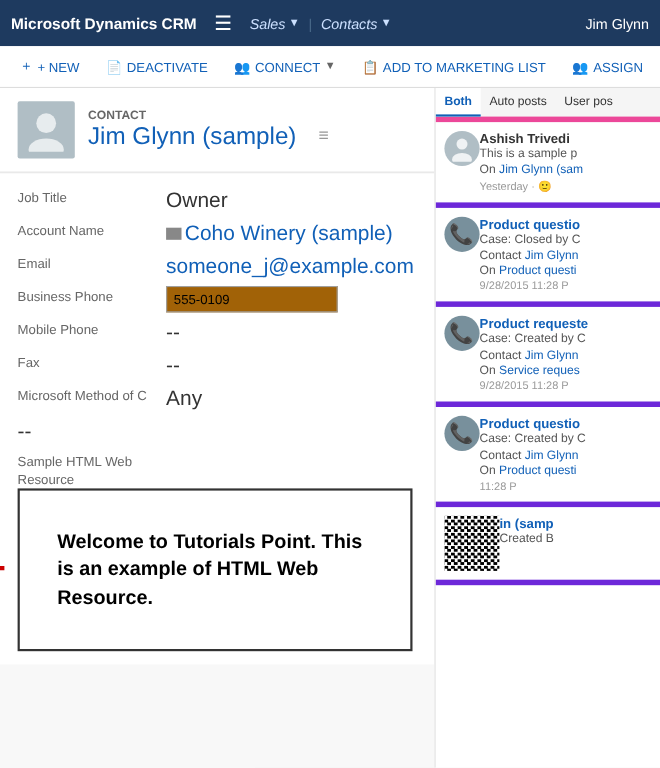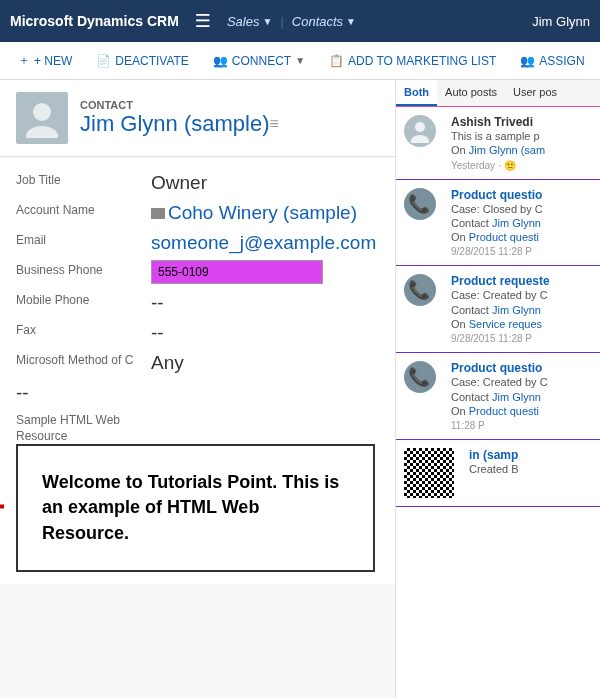--- a/index.html
+++ b/index.html
@@ -105,21 +105,21 @@
       color: #666;
       text-transform: uppercase;
       font-weight: 600;
     }
     .contact-info .contact-name {
       font-size: 22px;
       color: #1160b7;
       font-weight: 300;
       display: flex;
       align-items: center;
-      gap: 0;
+      gap: 20px;
     }
     .contact-name .menu-icon {
       font-size: 16px;
       color: #999;
       cursor: pointer;
     }
 
     
     .form-section {
       background: #fff;
@@ -142,41 +142,41 @@
       flex: 1;
       font-size: 19px;
       color: #333;
       padding-top: 2px;
     }
     .form-value.link { color: #1160b7; cursor: pointer; }
     .form-input {
       border: 1px solid #a0a0a0;
       padding: 2px 6px;
       font-size: 12px;
-      width: 172px;
-      background: #d946ef;
+      width: 156px;
+      background: #a16207;
     }
 
     
     .web-resource-row {
       display: flex;
       margin-top: 4px;
       flex-direction: column;
     }
     .web-resource-label {
       width: 135px;
       color: #666;
       font-size: 12px;
       flex-shrink: 0;
       padding-top: 3px;
       line-height: 1.3;
     }
     .web-resource-box {
       border: 2px solid #333;
-      padding: 24px;
+      padding: 34px;
       flex: 1;
       margin-right: 4px;
       background: #fff;
       position: relative;
     }
     .web-resource-text {
       font-size: 18px;
       font-weight: bold;
       color: #000;
       line-height: 1.4;
@@ -185,41 +185,41 @@
     
     .right-panel {
       width: 205px;
       background: #fff;
       border-left: 1px solid #e0e0e0;
       overflow: hidden;
       flex-shrink: 0;
     }
     .feed-tabs {
       display: flex;
-      border-bottom: 1px solid #ec4899;
+      border-bottom: 5px solid #ec4899;
       background: #f5f5f5;
       font-size: 11px;
     }
     .feed-tab {
       padding: 6px 8px;
       cursor: pointer;
       color: #333;
       white-space: nowrap;
     }
     .feed-tab.active {
       background: #fff;
       border-bottom: 2px solid #1160b7;
       color: #1160b7;
       font-weight: 600;
     }
     .feed-item {
       display: flex;
-      gap: 15px;
+      gap: 0;
       padding: 8px 8px;
-      border-bottom: 1px solid #6d28d9;
+      border-bottom: 5px solid #6d28d9;
     }
     .feed-avatar {
       width: 32px;
       height: 32px;
       background: #b0bec5;
       border-radius: 50%;
       flex-shrink: 0;
       display: flex;
       align-items: center;
       justify-content: center;

